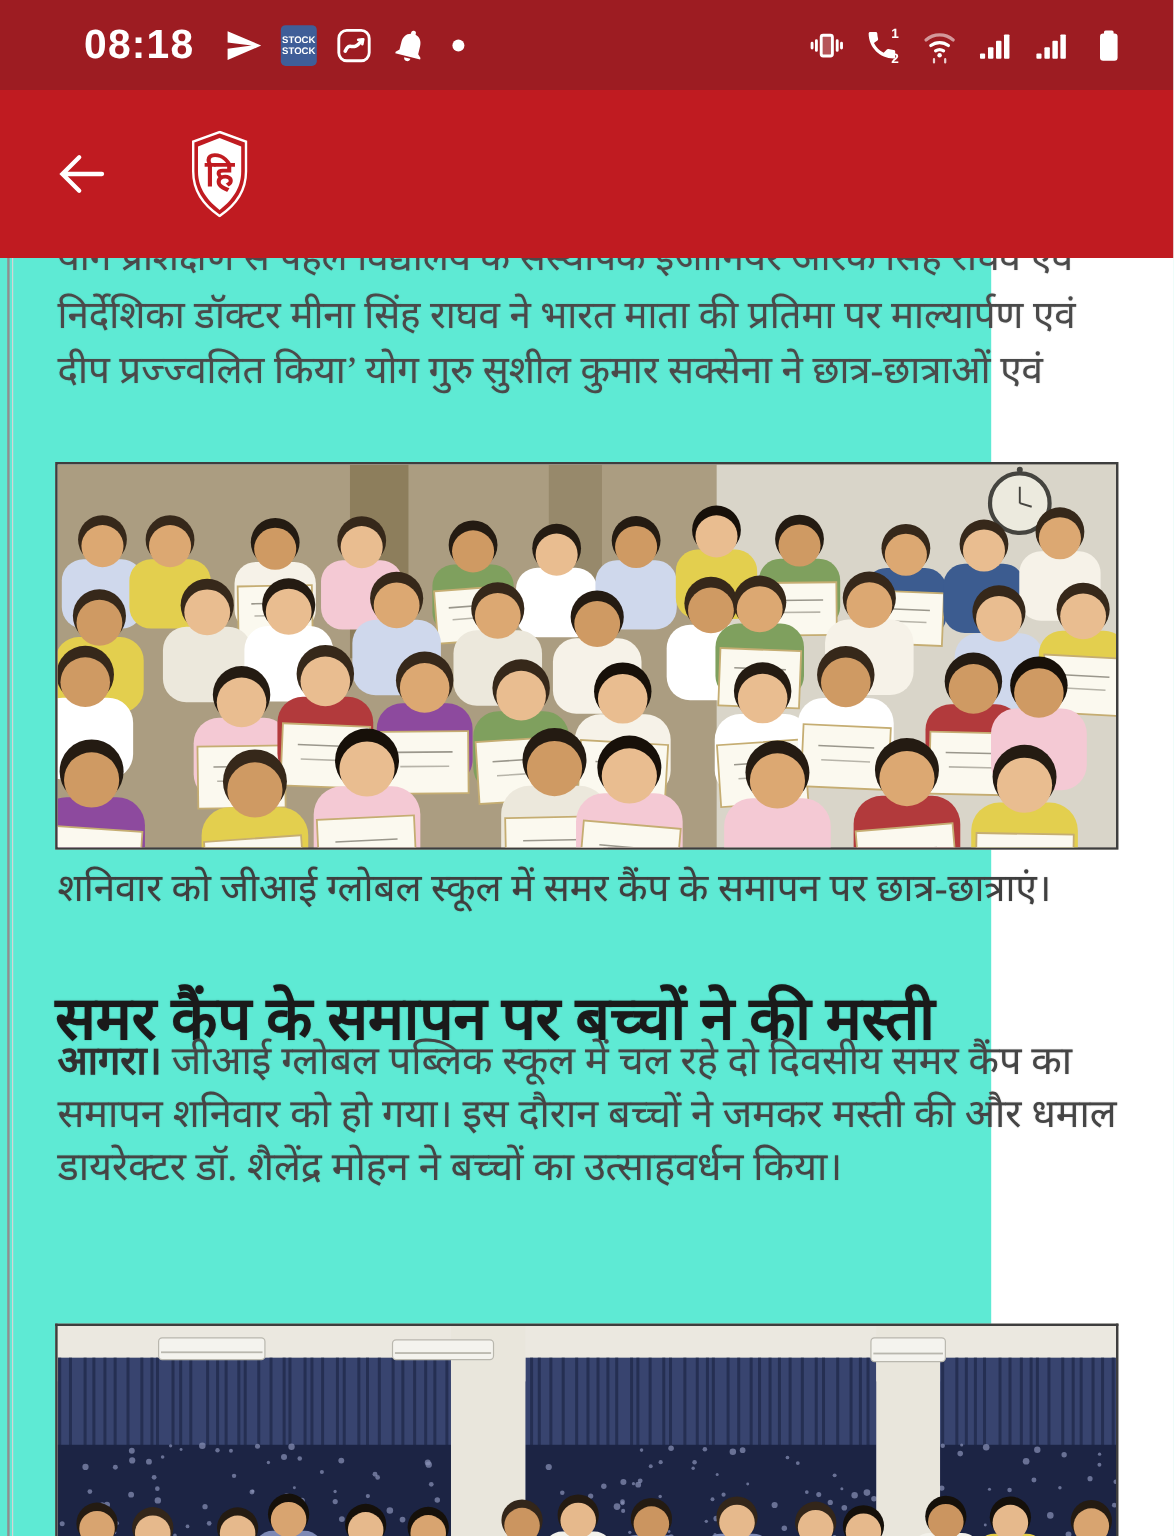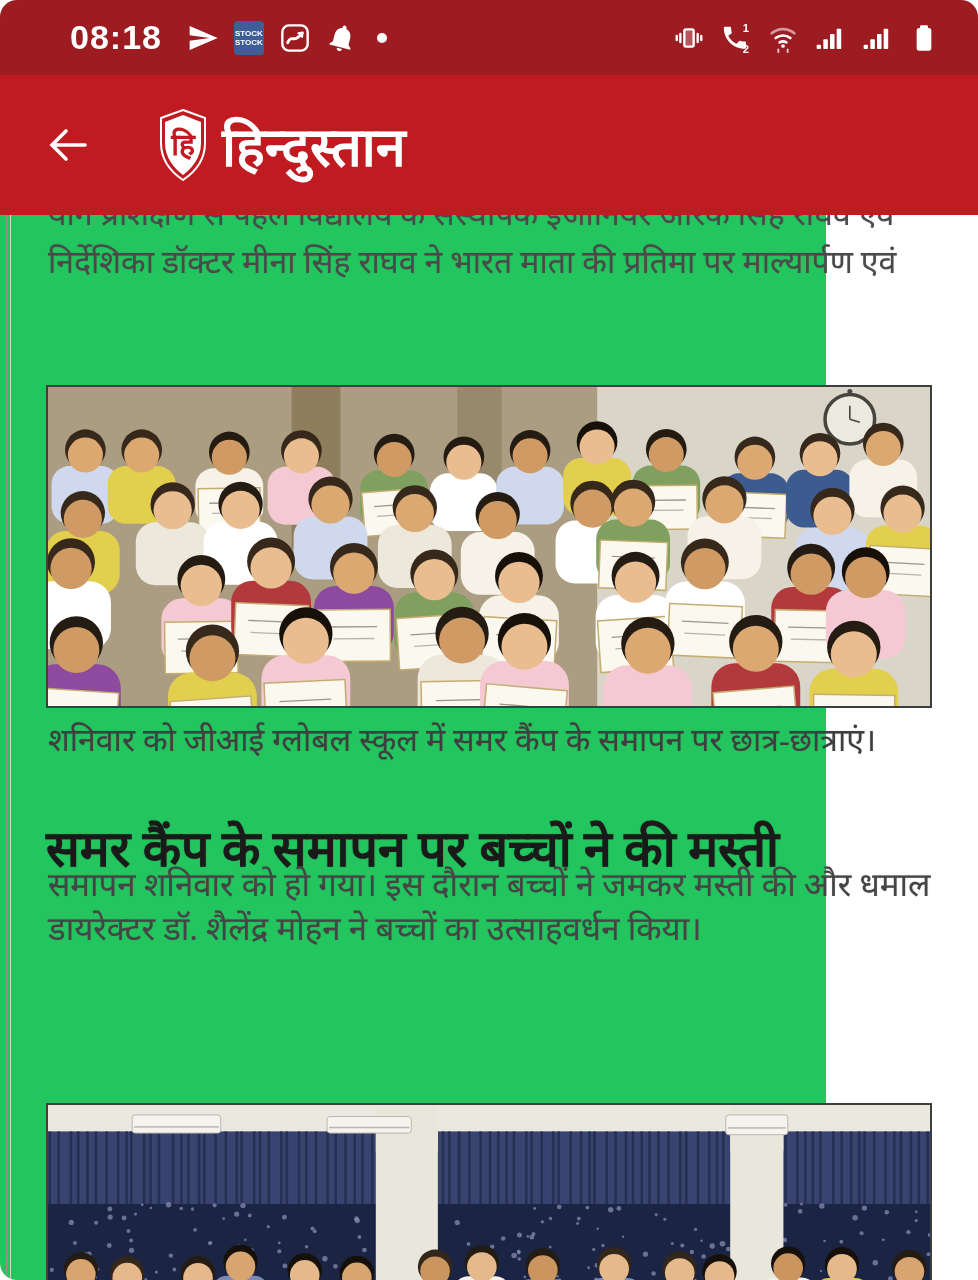--- a/index.html
+++ b/index.html
@@ -1,18 +1,18 @@
 <!DOCTYPE html>
 <html><head>
 <meta charset="utf-8">
 <style>
   * { margin:0; padding:0; box-sizing:border-box; }
   html,body { width:978px; height:1280px; overflow:hidden; background:#fff;
               font-family:"Liberation Sans", sans-serif; }
-  .stage { position:relative; width:978px; height:1280px; background:#ffffff; overflow:hidden;border-radius:17px; }
+  .stage { position:relative; width:978px; height:1280px; background:#ffffff; overflow:hidden; }
 
   
   .status-bar { position:absolute; left:0; top:0; width:978px; height:75px;
     background:#9d1c22; display:flex; align-items:center; justify-content:space-between;
     padding:0 38px 0 70px; color:#fff; }
   .sb-left, .sb-right { display:flex; align-items:center; gap:15px; }
   .sb-time { font-size:34px; font-weight:bold; letter-spacing:1px; margin-right:10px; }
   .sb-ic { width:32px; height:32px; display:flex; align-items:center; justify-content:center; }
   .sb-ic svg { width:100%; height:100%; }
   .stock-edge { width:30px; height:34px; background:#3f5e98; border-radius:4px;
@@ -24,21 +24,21 @@
   .app-header { position:absolute; left:0; top:75px; width:978px; height:140px;
     background:#c01b21; display:flex; align-items:center; padding-left:40px; }
   .back-btn { width:56px; height:56px; display:flex; align-items:center; justify-content:center;
     cursor:pointer; }
   .logo-group { display:flex; align-items:center; gap:14px; margin-left:62px; }
   .logo-shield { width:50px; height:72px; }
   .app-title { color:#fff; font-size:54px; font-weight:bold; letter-spacing:0px;
     font-family:"Liberation Sans", sans-serif; }
 
   
-  .scan { position:absolute; left:0; top:215px; width:826px; height:1065px; background:#22c55e; }
+  .scan { position:absolute; left:0; top:215px; width:826px; height:1065px; background:#5eead4; }
   .scan-edge-a { position:absolute; left:6px; top:0; width:2px; height:1065px; background:#8f8f8f; }
   .scan-edge-b { position:absolute; left:10px; top:0; width:1px; height:1065px; background:#d4d4d4; }
 
   .devtext { font-family:"Liberation Serif", serif; color:#4a4a4a;
     text-shadow:0 0 1px rgba(80,80,80,.45); white-space:nowrap; }
 
   .lead { position:absolute; left:48px; top:0; width:884px; font-size:32px; line-height:46px; }
   .clip-line { height:24px; overflow:hidden; }
   .clip-line > div { margin-top:-24px; }
 
@@ -156,33 +156,33 @@
           <path d="M21 6 L7 20 L21 34 M8 20 H40"></path>
         </svg>
       </span>
     </div>
     <div class="logo-group">
       <svg class="logo-shield" viewBox="0 0 50 72">
         <path d="M25 1 L47 9 V34 C47 52 37 63 25 71 C13 63 3 52 3 34 V9 Z" fill="none" stroke="#fff" stroke-width="2"></path>
         <path d="M25 6 L43 13 V34 C43 49 34 59 25 66 C16 59 7 49 7 34 V13 Z" fill="#fff"></path>
         <text x="25" y="46" text-anchor="middle" font-size="30" font-weight="bold" fill="#c01b21">हि</text>
       </svg>
-      <span class="app-title">हिन्दुस्तान</span>
     </div>
   </div>
 
   <div class="scan">
     <div class="scan-edge-a"></div>
     <div class="scan-edge-b"></div>
 
     <div class="lead devtext">
       <div class="clip-line">
         <div>योग प्रशिक्षण से पहले विद्यालय के संस्थापक इंजीनियर आरके सिंह राघव एवं</div>
       </div>
       <div>निर्देशिका डॉक्टर मीना सिंह राघव ने भारत माता की प्रतिमा पर माल्यार्पण एवं</div>
+      <div>दीप प्रज्ज्वलित किया’ योग गुरु सुशील कुमार सक्सेना ने छात्र-छात्राओं एवं</div>
     </div>
 
     <div class="photo-frame photo-1" role="img" aria-label="शनिवार को जीआई ग्लोबल स्कूल में समर कैंप के समापन पर प्रमाण पत्र लिए छात्र-छात्राएं">
       <svg id="photo1-svg" width="886" height="323" viewBox="0 0 886 323" preserveAspectRatio="none">
           <rect x="0" y="0" width="549.32" height="323" fill="#ab9d81"></rect>
           <rect x="549.32" y="0" width="336.68" height="323" fill="#d9d5c9"></rect>
           <rect x="243.65" y="0" width="48.73" height="161.5" fill="#8d7e5c"></rect>
           <rect x="409.332" y="0" width="44.300000000000004" height="135.66" fill="#97896b"></rect>
           <circle cx="801.83" cy="32.300000000000004" r="24.808" fill="#eceade" stroke="#45443f" stroke-width="3.5"></circle>
           <circle cx="801.83" cy="4.492000000000004" r="2.5" fill="#45443f"></circle>
@@ -416,20 +416,23 @@
             <rect x="783.0984607574153" y="339.5033211678603" width="45.373832" height="1.3" fill="#9a978c" opacity="0.7"></rect>
           </g>
         </svg>
     </div>
 
     <div class="caption devtext">शनिवार को जीआई ग्लोबल स्कूल में समर कैंप के समापन पर छात्र-छात्राएं।</div>
 
     <div class="headline">समर कैंप के समापन पर बच्चों ने की मस्ती</div>
 
     <div class="body-block devtext">
+      <div>
+        <span class="dateline">आगरा।</span><span> जीआई ग्लोबल पब्लिक स्कूल में चल रहे दो दिवसीय समर कैंप का</span>
+      </div>
       <div>समापन शनिवार को हो गया। इस दौरान बच्चों ने जमकर मस्ती की और धमाल</div>
       <div>डायरेक्टर  डॉ. शैलेंद्र मोहन ने बच्चों का उत्साहवर्धन किया।</div>
     </div>
 
     <div class="photo-frame photo-2" role="img" aria-label="सभागार में समर कैंप के समापन पर प्रमाण पत्र लिए बच्चे एवं शिक्षक">
       <svg id="photo2-svg" width="886" height="330" viewBox="0 0 886 330" preserveAspectRatio="none">
           <rect x="0" y="0" width="886" height="46.2" fill="#ebe8e0"></rect>
           <rect x="0" y="46.2" width="886" height="283.8" fill="#3a4673"></rect>
           <rect x="0" y="26.400000000000002" width="327.82" height="303.6" fill="#38446f"></rect>
           <rect x="0.5066057342938148" y="26.400000000000002" width="2.5" height="303.6" fill="#222b4d" opacity="0.85"></rect>

